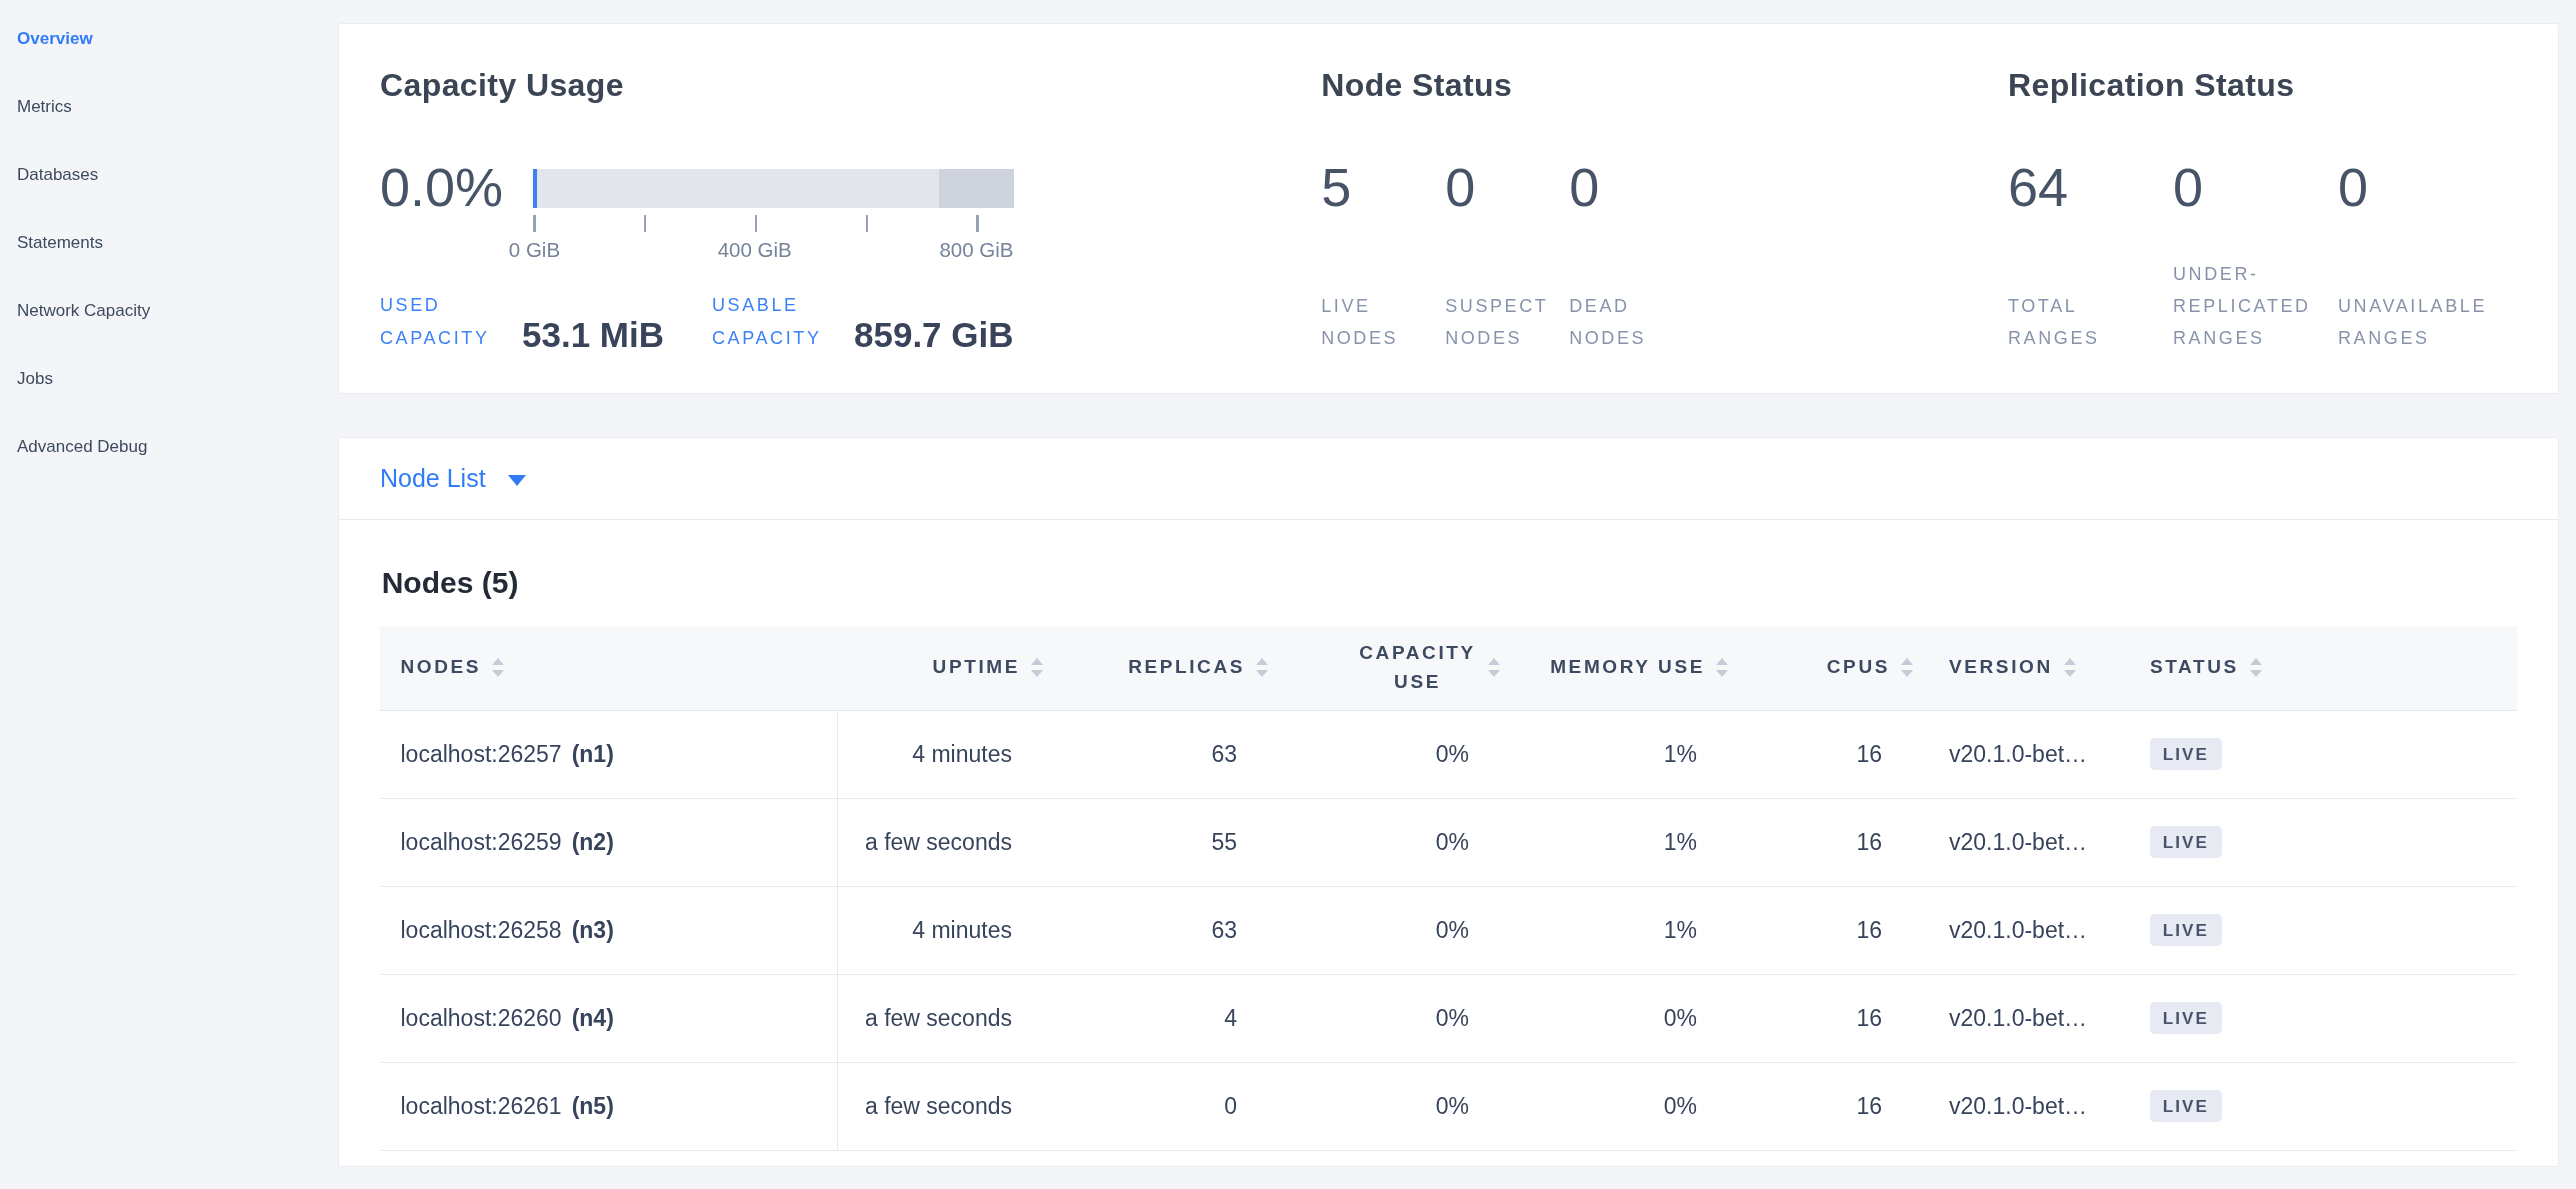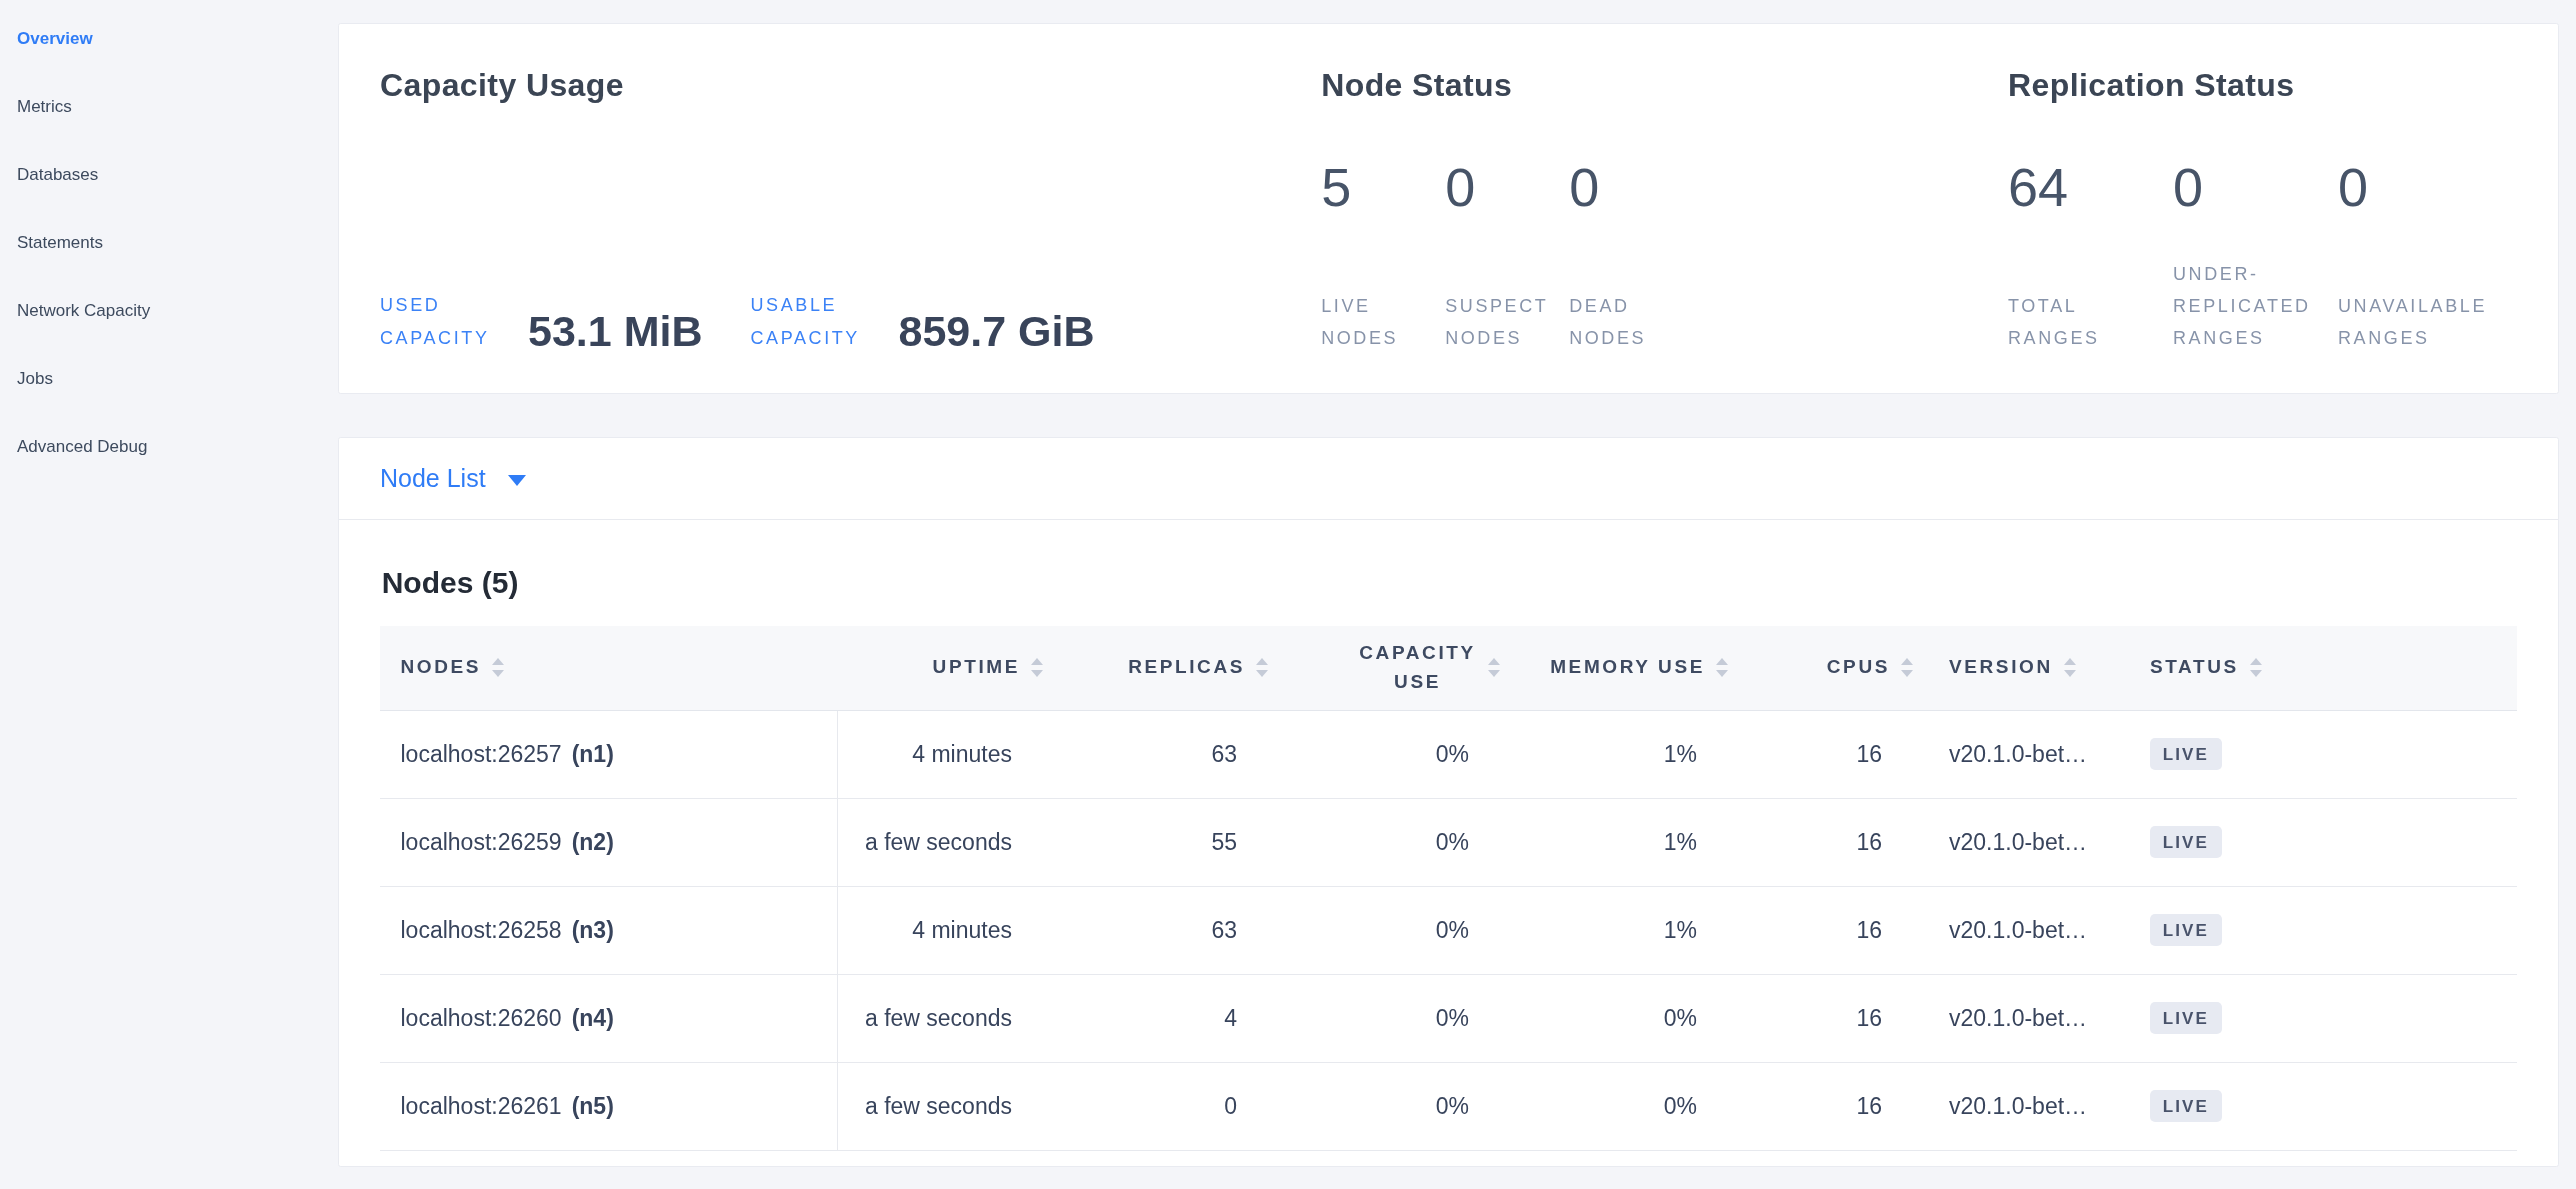--- a/index.html
+++ b/index.html
@@ -50,21 +50,21 @@
     font-size:20.5px; color:#76839a; white-space:nowrap;
   }
 
   .cap-bottom { display:flex; align-items:flex-end; margin-top:auto; }
   .cap-pair { display:flex; align-items:flex-end; }
   .cap-pair + .cap-pair { margin-left:48px; }
   .cap-lab {
     width:130px; font-size:18px; letter-spacing:2.6px; color:#3b82f6;
     line-height:1.8; text-transform:uppercase;
   }
-  .cap-val { font-size:43px; font-weight:700; color:#39445a; margin-left:18px; line-height:1.05; }
+  .cap-val { font-size:35px; font-weight:700; color:#39445a; margin-left:12px; line-height:1.05; }
 
   .nums { display:flex; }
   .labs { display:flex; align-items:flex-end; margin-top:auto; }
   .num  { font-size:54px; line-height:1; color:#475468; }
   .lab  {
     font-size:18px; letter-spacing:2.6px; color:#8793a9; line-height:1.78;
     text-transform:uppercase;
   }
   .sec-nodes .num, .sec-nodes .lab { width:124px; flex:none; }
   .sec-nodes .lab { padding-right:20.5px; }
@@ -131,20 +131,41 @@
     <div class="side-item">Jobs</div>
     <div class="side-item">Advanced Debug</div>
   </nav>
 
 <div class="main">
 
   <div class="card overview-card">
 
     <section class="section sec-capacity">
       <h2>Capacity Usage</h2>
+      <div class="cap-main">
+        <div class="big-num">0.0%</div>
+        <div class="bar-chart">
+          <div class="bar">
+            <div class="bar-dark"></div>
+            <div class="bar-used"></div>
+          </div>
+          <div class="ticks">
+            <div class="tick" style="left:0%"></div>
+            <div class="tick" style="left:23.05%"></div>
+            <div class="tick" style="left:46.1%"></div>
+            <div class="tick" style="left:69.15%"></div>
+            <div class="tick" style="left:92.2%"></div>
+          </div>
+          <div class="tick-labels">
+            <span class="tick-label" style="left:0.3%">0 GiB</span>
+            <span class="tick-label" style="left:46.1%">400 GiB</span>
+            <span class="tick-label" style="left:92.2%">800 GiB</span>
+          </div>
+        </div>
+      </div>
       <div class="cap-bottom">
         <div class="cap-pair">
           <div class="cap-lab">USED CAPACITY</div>
           <div class="cap-val">53.1 MiB</div>
         </div>
         <div class="cap-pair">
           <div class="cap-lab">USABLE CAPACITY</div>
           <div class="cap-val">859.7 GiB</div>
         </div>
       </div>

